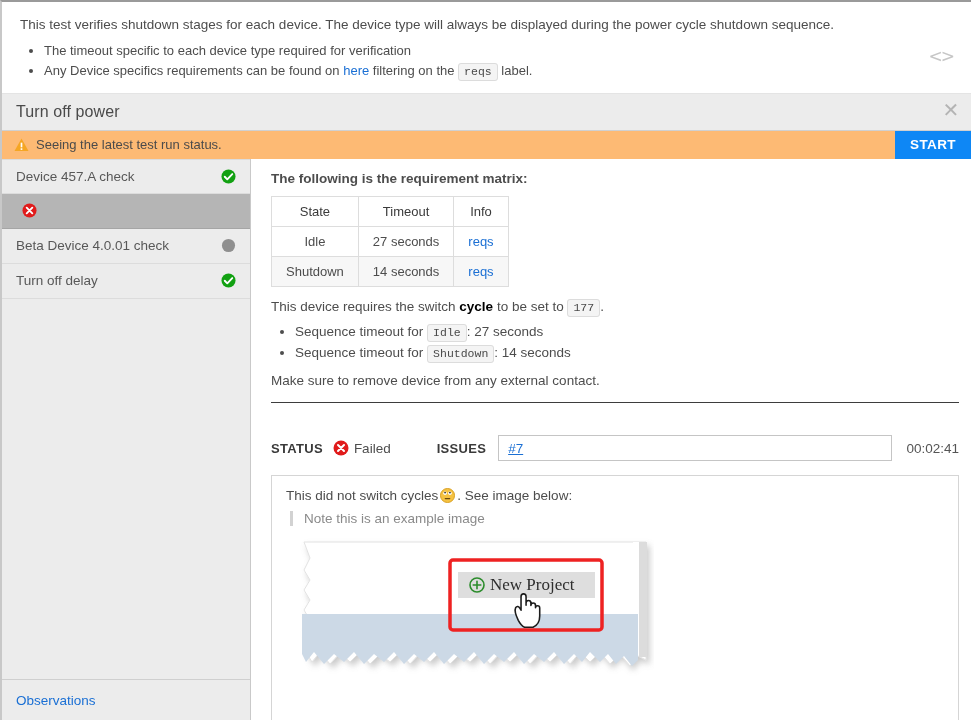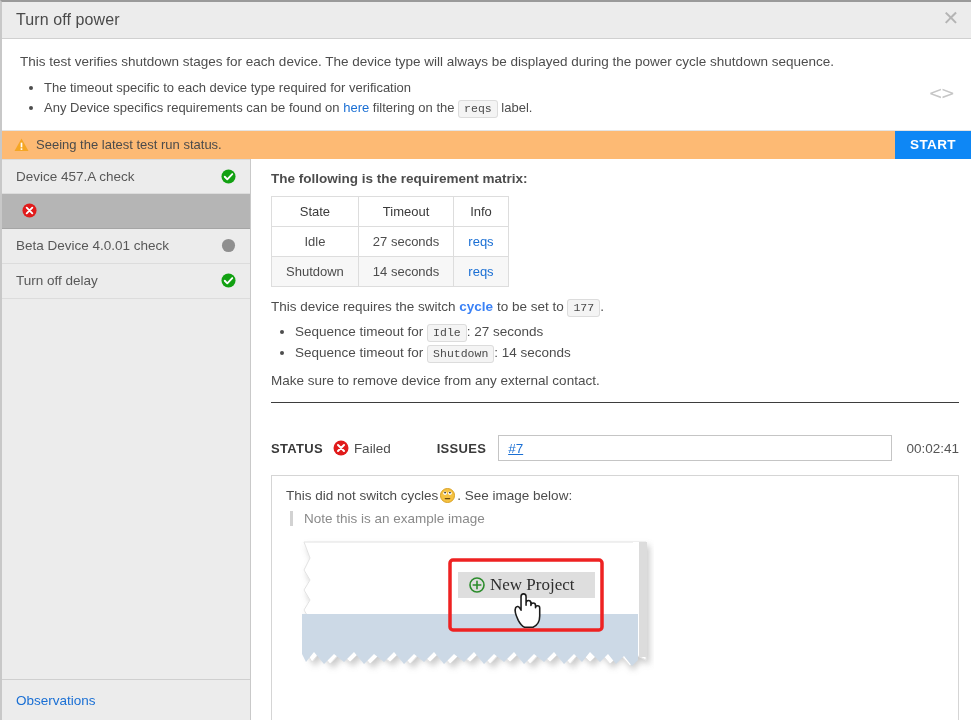--- a/index.html
+++ b/index.html
@@ -234,21 +234,21 @@
     background: #fff;
   }
   table.matrix tr.alt td { background: #f7f7f7; }
   table.matrix td.info a { color: #1a6fd4; text-decoration: none; }
 
   #cycle-line {
     font-size: 13.5px;
     color: #4d4d4d;
     margin: 0 0 8px 0;
   }
-  #cycle-line b { color: #3b82f6; }
+  #cycle-line b { color: #000000; }
   #seq-list {
     margin: 0 0 10px 0;
     padding-left: 24px;
     list-style: disc;
   }
   #seq-list li {
     font-size: 13.5px;
     color: #4d4d4d;
     line-height: 1.55;
   }
@@ -347,37 +347,37 @@
   #mock-shot {
     position: relative;
     width: 360px; height: 140px;
     margin-left: 8px;
   }
 </style>
 </head>
 <body>
 
 <div id="window">
-
-  <div id="titlebar">
-    <span id="title-text">Turn off power</span>
-    <div id="close-btn">✕</div>
-  </div>
 
   <div id="description">
     <p id="desc-lead">This test verifies shutdown stages for each device. The device type will always be displayed during the power cycle shutdown sequence.</p>
     <ul id="desc-list">
       <li>
         <span>The timeout specific to each device type required for verification</span>
       </li>
       <li>
         <span>Any Device specifics requirements can be found on </span><a class="link">here</a><span> filtering on the </span><code class="chip">reqs</code><span> label.</span>
       </li>
     </ul>
     <div id="code-toggle">&lt;&gt;</div>
+  </div>
+
+  <div id="titlebar">
+    <span id="title-text">Turn off power</span>
+    <div id="close-btn">✕</div>
   </div>
 
   <div id="notice-row">
     <div id="notice">
       <svg id="warn-icon" viewBox="0 0 16 15">
         <path d="M8 0.5 L15.5 14 L0.5 14 Z" fill="#f5a623"></path>
         <rect x="7.1" y="5" width="1.8" height="5" fill="#ffffff"></rect>
         <rect x="7.1" y="11" width="1.8" height="1.8" fill="#ffffff"></rect>
       </svg>
       <span>Seeing the latest test run status.</span>

